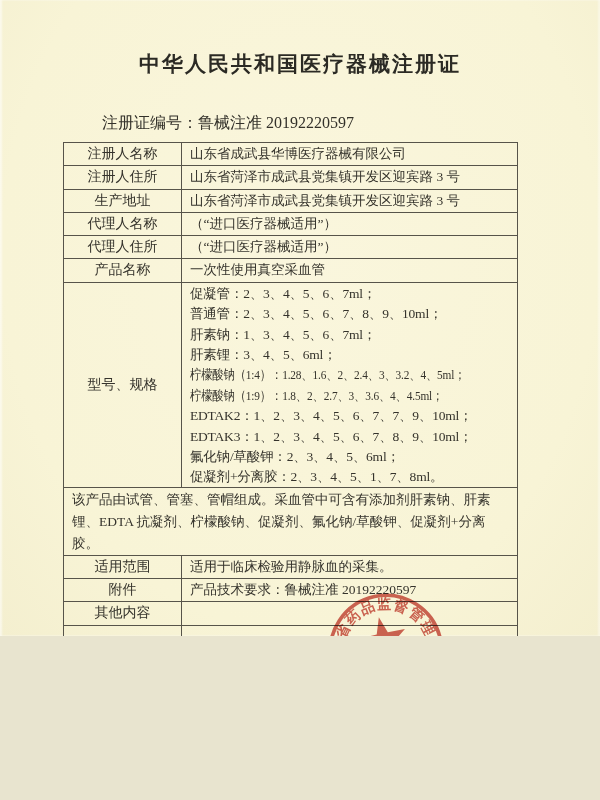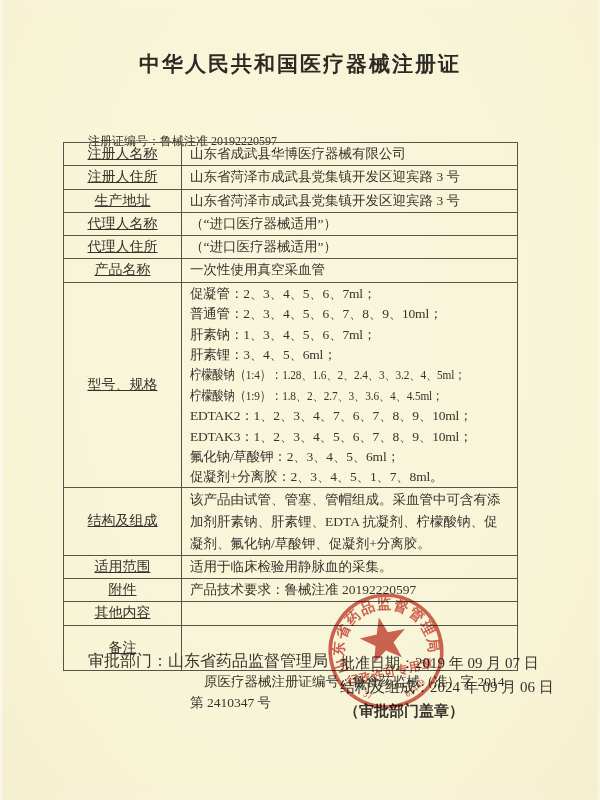--- a/index.html
+++ b/index.html
@@ -1,49 +1,49 @@
 <!DOCTYPE html>
 <html><head>
 <meta charset="utf-8">
 <style>
   html,body{margin:0;padding:0;background:#e8e4cf;}
   .page{
     position:relative;
-    width:600px;height:800px;
+    width:600px;height:636px;
     margin:0 auto;
     background:radial-gradient(ellipse at 50% 40%, #faf6dd 0%, #f8f4d6 70%, #f4efcf 100%);
     font-family:"Liberation Serif","DejaVu Serif",serif;
     color:#35332c;
     overflow:hidden;
   }
   .page::before{ 
     content:"";position:absolute;inset:0;pointer-events:none;
     box-shadow:inset 2px 0 2px rgba(255,255,255,.55), inset -2px 0 2px rgba(255,255,255,.4);
   }
   .doc-title{
     position:absolute;top:50px;left:0;width:100%;
     text-align:center;font-size:21px;font-weight:bold;
     letter-spacing:2px;color:#2b2a24;margin:0;
   }
   .cert-no-line{
-    position:absolute;left:88px;top:113px;
-    font-size:12px;color:#33312a;white-space:nowrap;margin-top:20px;
+    position:absolute;left:102px;top:113px;
+    font-size:16px;color:#33312a;white-space:nowrap;
   }
   
   .cert-table{
     position:absolute;left:63px;top:142px;width:455px;
     border:1.5px solid #57544a;box-sizing:border-box;
     font-size:13.5px;line-height:1.45;
   }
   .trow{display:flex;border-top:1.5px solid #57544a;box-sizing:border-box;}
   .trow:first-child{border-top:none;}
   .tlabel{
     width:118px;flex:0 0 118px;border-right:1.5px solid #57544a;
     display:flex;align-items:center;justify-content:center;
-    text-align:center;font-size:14px;padding:1px 3px;box-sizing:border-box;text-decoration:underline;
+    text-align:center;font-size:14px;padding:1px 3px;box-sizing:border-box;
   }
   .tvalue{
     flex:1;min-width:0;padding:1px 8px;box-sizing:border-box;
     display:flex;flex-direction:column;justify-content:flex-start;
   }
   .r-s  .tvalue,.r-s  .tlabel{min-height:21.5px;}
   .r-s{min-height:21.5px;}
   .r-spec{height:205px;}
   .r-struct{height:68px;}
   .r-remark{height:45px;}
@@ -122,29 +122,28 @@
 
     <div class="trow r-spec">
       <div class="tlabel">型号、规格</div>
       <div class="tvalue">
         <div class="spec-line">促凝管：2、3、4、5、6、7ml；</div>
         <div class="spec-line">普通管：2、3、4、5、6、7、8、9、10ml；</div>
         <div class="spec-line">肝素钠：1、3、4、5、6、7ml；</div>
         <div class="spec-line">肝素锂：3、4、5、6ml；</div>
         <div class="spec-line tight">柠檬酸钠（1:4）：1.28、1.6、2、2.4、3、3.2、4、5ml；</div>
         <div class="spec-line tight">柠檬酸钠（1:9）：1.8、2、2.7、3、3.6、4、4.5ml；</div>
-        <div class="spec-line">EDTAK2：1、2、3、4、7、6、7、8、9、10ml；</div>
+        <div class="spec-line">EDTAK2：1、2、3、4、5、6、7、7、9、10ml；</div>
         <div class="spec-line">EDTAK3：1、2、3、4、5、6、7、8、9、10ml；</div>
         <div class="spec-line">氟化钠/草酸钾：2、3、4、5、6ml；</div>
         <div class="spec-line">促凝剂+分离胶：2、3、4、5、1、7、8ml。</div>
       </div>
     </div>
 
     <div class="trow r-struct">
-      <div class="tlabel">结构及组成</div>
       <div class="tvalue">
           <span class="struct-text">该产品由试管、管塞、管帽组成。采血管中可含有添加剂肝素钠、肝素锂、EDTA 抗凝剂、柠檬酸钠、促凝剂、氟化钠/草酸钾、促凝剂+分离胶。</span>
         </div>
     </div>
 
     <div class="trow r-s">
       <div class="tlabel">适用范围</div>
       <div class="tvalue">
           <span>适用于临床检验用静脉血的采集。</span>
         </div>

